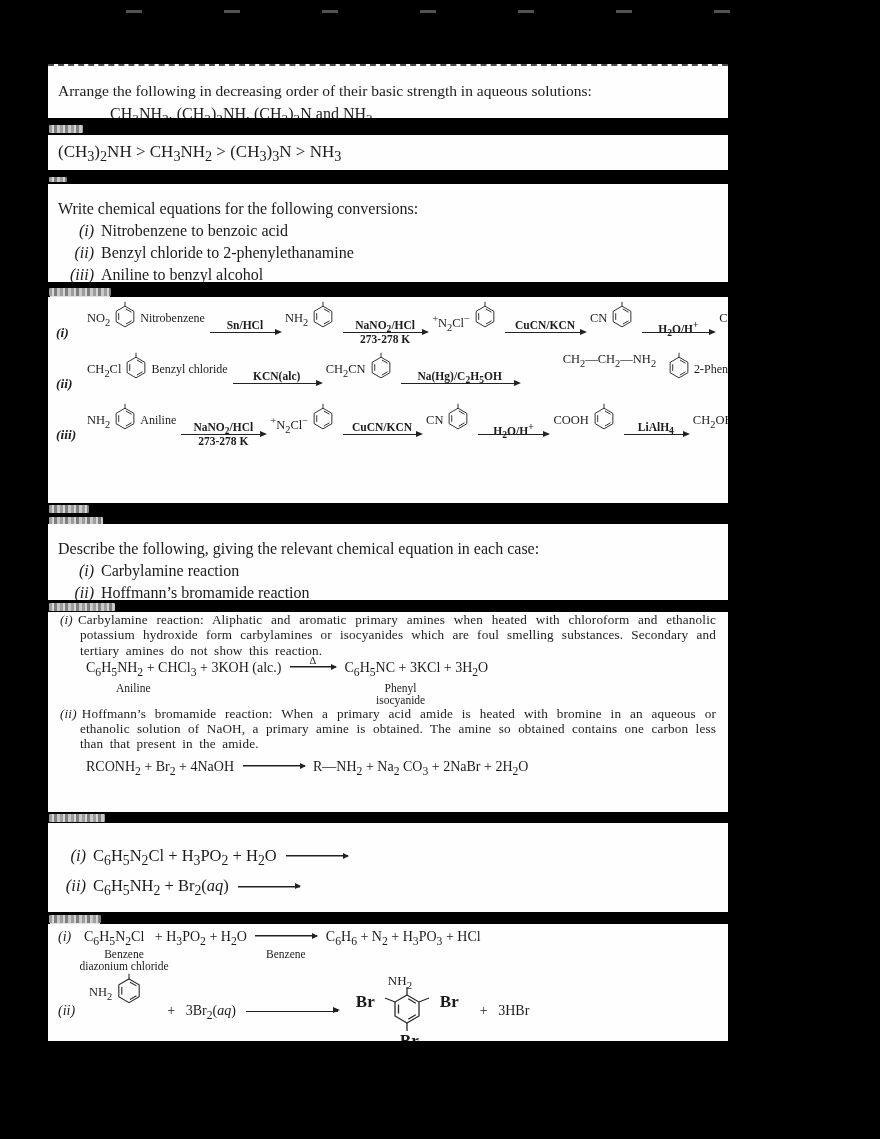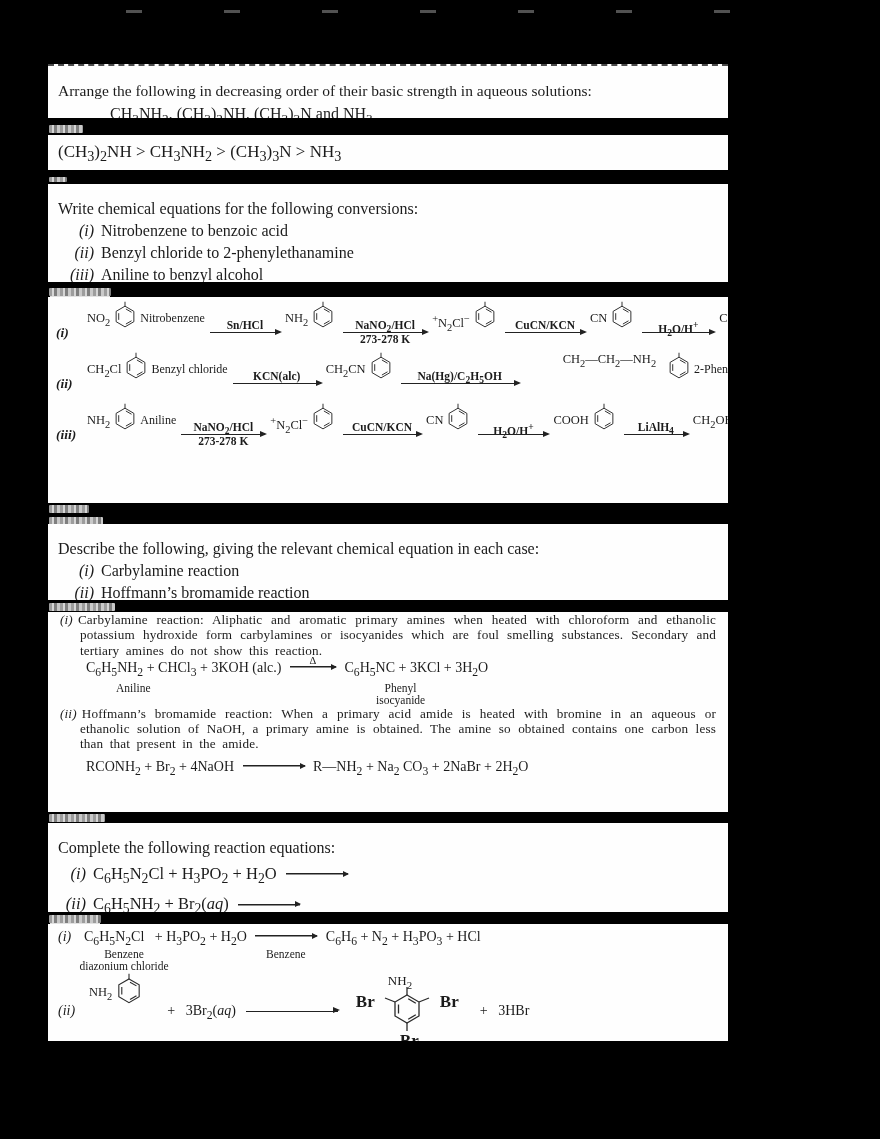--- a/index.html
+++ b/index.html
@@ -333,21 +333,20 @@
     <div class="jpara">
       <span class="pnum">(ii)</span><span>Hoffmann’s bromamide reaction: When a primary acid amide is heated with bromine in an aqueous or ethanolic solution of NaOH, a primary amine is obtained. The amine so obtained contains one carbon less than that present in the amide.</span>
     </div>
     <div class="eq mt">RCONH<sub>2</sub> + Br<sub>2</sub> + 4NaOH <span class="arr long"></span> R—NH<sub>2</sub> + Na<sub>2</sub> CO<sub>3</sub> + 2NaBr + 2H<sub>2</sub>O</div>
 
   </div>
 
   <div class="tag" id="tag7"></div>
 
   <div class="card" id="box7">
-    <div class="q-title">Complete the following reaction equations:</div>
     <div class="q-line">
       <span class="inum">(i)</span><span>C<sub>6</sub>H<sub>5</sub>N<sub>2</sub>Cl + H<sub>3</sub>PO<sub>2</sub> + H<sub>2</sub>O <span class="arr long"></span></span>
     </div>
     <div class="q-line">
       <span class="inum">(ii)</span><span>C<sub>6</sub>H<sub>5</sub>NH<sub>2</sub> + Br<sub>2</sub>(<i>aq</i>) <span class="arr long"></span></span>
     </div>
   </div>
 
   <div class="tag ul" id="tag8"></div>
 

